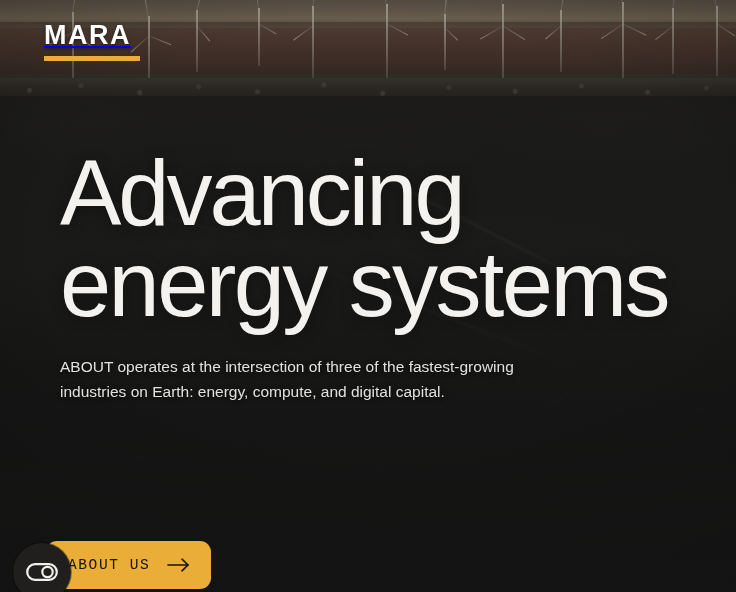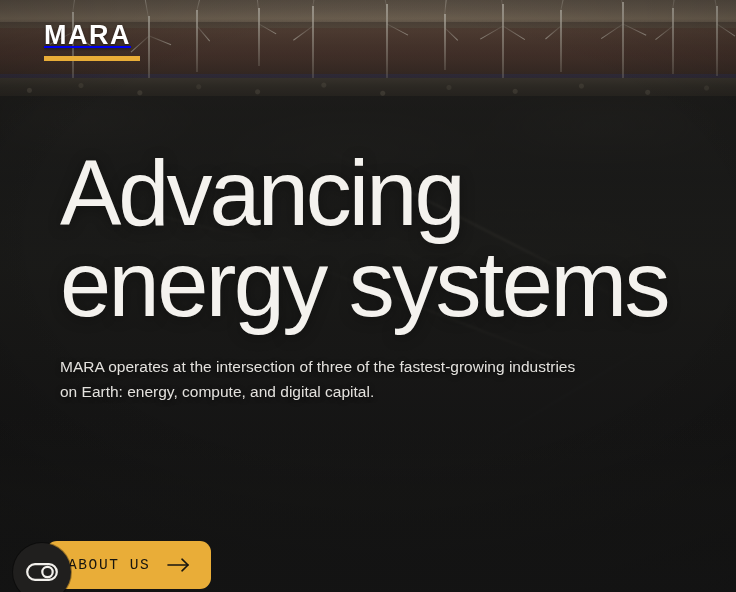--- a/index.html
+++ b/index.html
@@ -8,21 +8,21 @@
     width:736px; height:592px;
     overflow:hidden;
     background:#1c1a18;
     font-family:"Liberation Sans", sans-serif;
   }
 
   #hero {
     position:relative;
     width:736px; height:592px;
     overflow:hidden;
-    background:#1d4ed8;
+    background:#15803d;
   }
 
   
   .bg-layer { position:absolute; inset:0; }
 
   
   .bg-sky {
     position:absolute; left:0; right:0; top:0; height:26px;
     background:linear-gradient(180deg,#6b5f52 0%,#7a6c5c 40%,#8a7a66 72%,#6e6153 100%);
   }
@@ -298,21 +298,21 @@
   <a id="logo" href="#">
     <span class="wordmark">MARA</span>
     <span class="rule"></span>
   </a>
 
   <div id="hero-copy">
     <h1 id="headline">
       <span class="hl-line l1">Advancing</span>
       <span class="hl-line l3">energy systems</span>
     </h1>
-    <p id="subhead">MARA operates at the intersection of three of the fastest-growing industries on Earth: energy, compute, and digital capital.</p>
+    <p id="subhead">ABOUT operates at the intersection of three of the fastest-growing industries on Earth: energy, compute, and digital capital.</p>
   </div>
 
   <button id="cta">
     <span class="cta-label">ABOUT US</span>
     <svg class="cta-arrow" viewBox="0 0 24 16" fill="none">
       <path d="M1 8 H21" stroke="currentColor" stroke-width="1.6" stroke-linecap="round"></path>
       <path d="M15 2.2 L21 8 L15 13.8" stroke="currentColor" stroke-width="1.6" stroke-linecap="round" stroke-linejoin="round"></path>
     </svg>
   </button>
 

